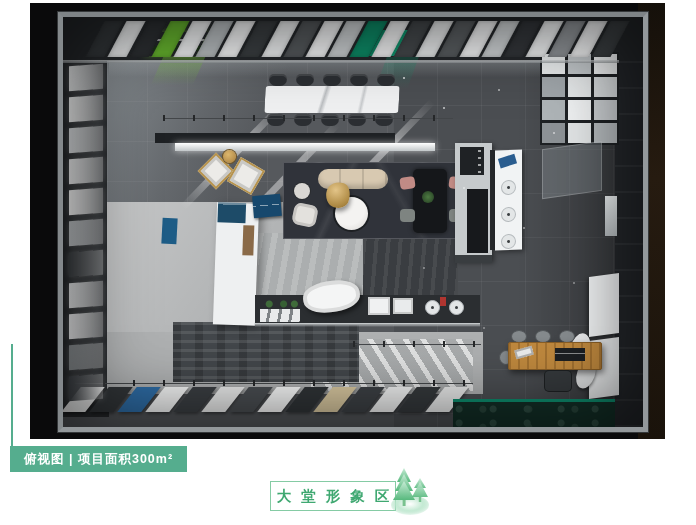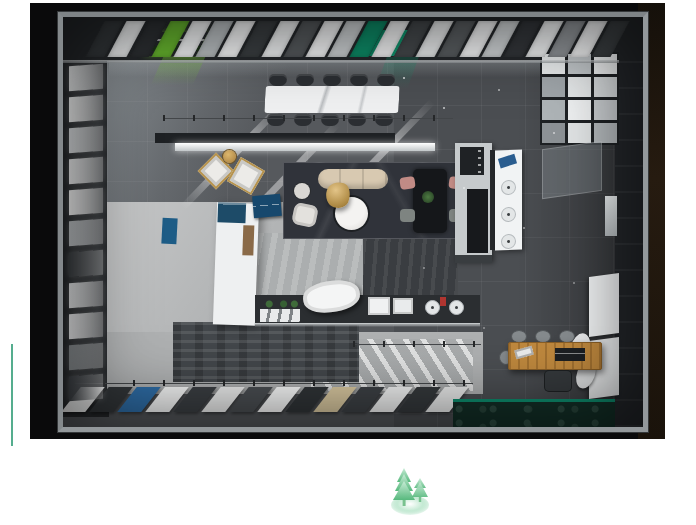--- a/index.html
+++ b/index.html
@@ -324,21 +324,25 @@
           <div class="a" style="left: 6px; top: 327px; width: 34px; height: 25px; background: linear-gradient(90deg, rgb(142, 147, 150), rgba(255, 255, 255, 0.35)); transform: skewY(-4deg); box-shadow: rgba(255, 255, 255, 0.25) 0px 0px 6px;"></div>
           <div class="a" style="left: 6px; top: 358px; width: 34px; height: 25px; background: linear-gradient(90deg, rgb(65, 69, 74), rgba(255, 255, 255, 0.35)); transform: skewY(-4deg); box-shadow: rgba(255, 255, 255, 0.25) 0px 0px 6px;"></div>
         </div>
 
       <div class="a dots"></div>
       <div class="a vignette"></div>
     </div>
   </div>
 
   <div class="a vline" style="background: rgb(85, 173, 142);"></div>
-
+  <div class="a view-label" style="background: rgb(85, 173, 142);">俯视图 | 项目面积300m²</div>
+
+  <div class="a caption-box" style="border-color: rgb(133, 203, 164);">
+    <span class="caption-text" style="color: rgb(63, 168, 113);">大堂形象区</span>
+  </div>
   <svg class="a tree-icon" viewBox="0 0 40 48">
     <defs>
       <linearGradient id="tg" x1="0" y1="0" x2="0" y2="1">
         <stop offset="0" stop-color="#c8ecd6"></stop>
           <stop offset="1" stop-color="#58b97e"></stop>
       </linearGradient>
       <radialGradient id="gm" cx="0.5" cy="0.45" r="0.6">
         <stop offset="0" stop-color="#ffffff"></stop>
           <stop offset="0.55" stop-color="#c5ead4"></stop>
         <stop offset="1" stop-color="#8fd4ac" stop-opacity="0"></stop>

